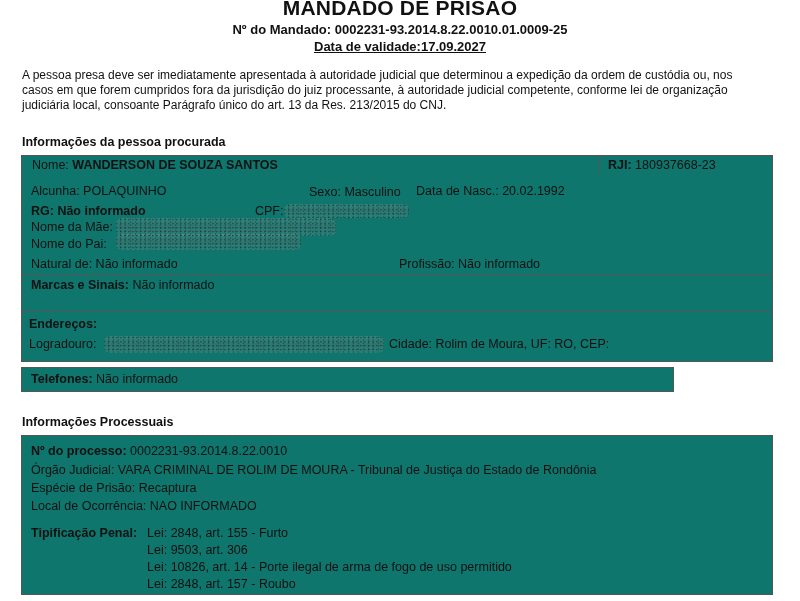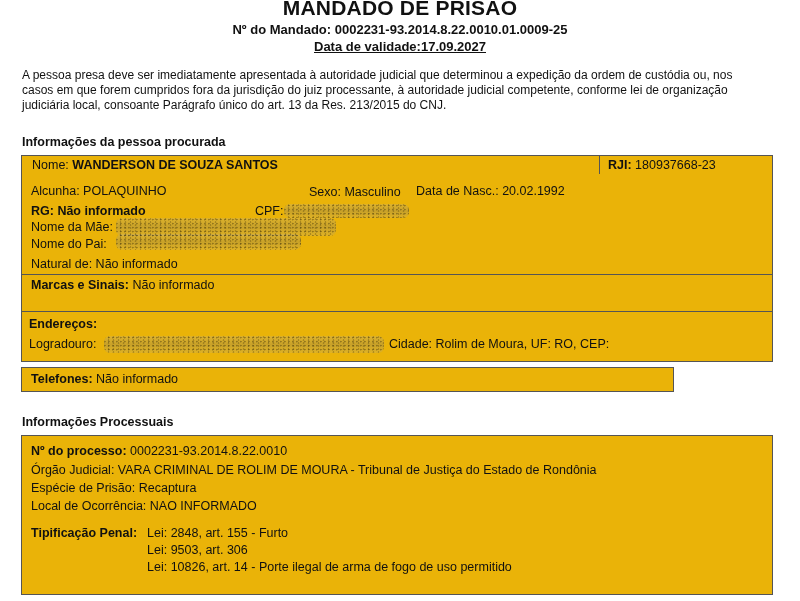--- a/index.html
+++ b/index.html
@@ -21,21 +21,21 @@
       left: 0; width: 800px; top: 39px; text-align: center;
       font-size: 13px; font-weight: bold; text-decoration: underline;
     }
     .notice {
       left: 22px; top: 68px; width: 750px; font-size: 12px; line-height: 15px;
     }
     .section-title {
       left: 22px; font-size: 12.5px; font-weight: bold;
     }
     .box {
-      border: 1px solid #555; box-sizing: border-box; background: #eab308;
+      border: 1px solid #555; box-sizing: border-box; background: #0f766e;
     }
     .row { position: absolute; white-space: nowrap; }
     .b { font-weight: bold; }
     .redact {
       position: absolute; height: 14px;
       background:
         radial-gradient(circle at 20% 40%, rgba(0,0,0,0.35) 0.6px, transparent 1.2px) 0 0/4px 4px,
         radial-gradient(circle at 70% 70%, rgba(0,0,0,0.25) 0.6px, transparent 1.2px) 1px 2px/5px 3px,
         linear-gradient(180deg, rgba(180,180,180,0.25), rgba(120,120,120,0.35), rgba(180,180,180,0.2));
       border-radius: 6px;
@@ -76,20 +76,21 @@
   <div class="row" style="left:233px; top:30px;">CPF:</div>
   <div class="redact" style="left:262px; top:30px; width:125px;"></div>
 
   <div class="row" style="left:9px; top:46px;">Nome da Mãe:</div>
   <div class="redact" style="left:94px; top:44px; width:220px; height:18px;"></div>
 
   <div class="row" style="left:9px; top:63px;">Nome do Pai:</div>
   <div class="redact" style="left:94px; top:60px; width:185px; height:16px;"></div>
 
   <div class="row" style="left:9px; top:83px;">Natural de: Não informado</div>
+  <div class="row" style="left:377px; top:83px;">Profissão: Não informado</div>
 </div>
 
 <div class="abs box" style="left:21px; top:274px; width:752px; height:38px;padding-left:8px;">
   <div class="row" style="left:9px; top:3px;">
     <span class="b">Marcas e Sinais:</span><span> Não informado</span>
   </div>
 </div>
 
 <div class="abs box" style="left:21px; top:311px; width:752px; height:51px; border-top:1px solid #555;">
   <div class="row b" style="left:7px; top:5px;">Endereços:</div>
@@ -111,13 +112,14 @@
     <span class="b">Nº do processo:</span><span> 0002231-93.2014.8.22.0010</span>
   </div>
   <div class="row" style="left:9px; top:27px;">Órgão Judicial: VARA CRIMINAL DE ROLIM DE MOURA - Tribunal de Justiça do Estado de Rondônia</div>
   <div class="row" style="left:9px; top:45px;">Espécie de Prisão: Recaptura</div>
   <div class="row" style="left:9px; top:63px;">Local de Ocorrência: NAO INFORMADO</div>
 
   <div class="row b" style="left:9px; top:90px;">Tipificação Penal:</div>
   <div class="row" style="left:125px; top:90px;">Lei: 2848, art. 155 - Furto</div>
   <div class="row" style="left:125px; top:107px;">Lei: 9503, art. 306</div>
   <div class="row" style="left:125px; top:124px;">Lei: 10826, art. 14 - Porte ilegal de arma de fogo de uso permitido</div>
+  <div class="row" style="left:125px; top:141px;">Lei: 2848, art. 157 - Roubo</div>
 </div>
 
 </body></html>

